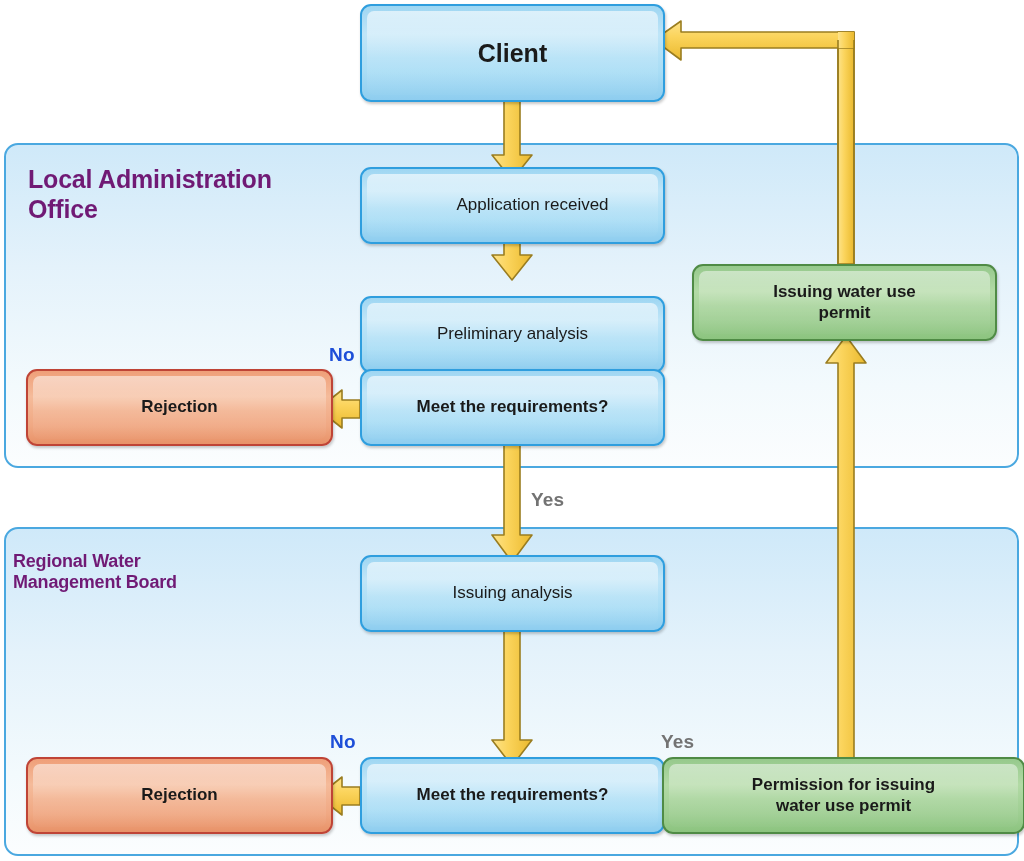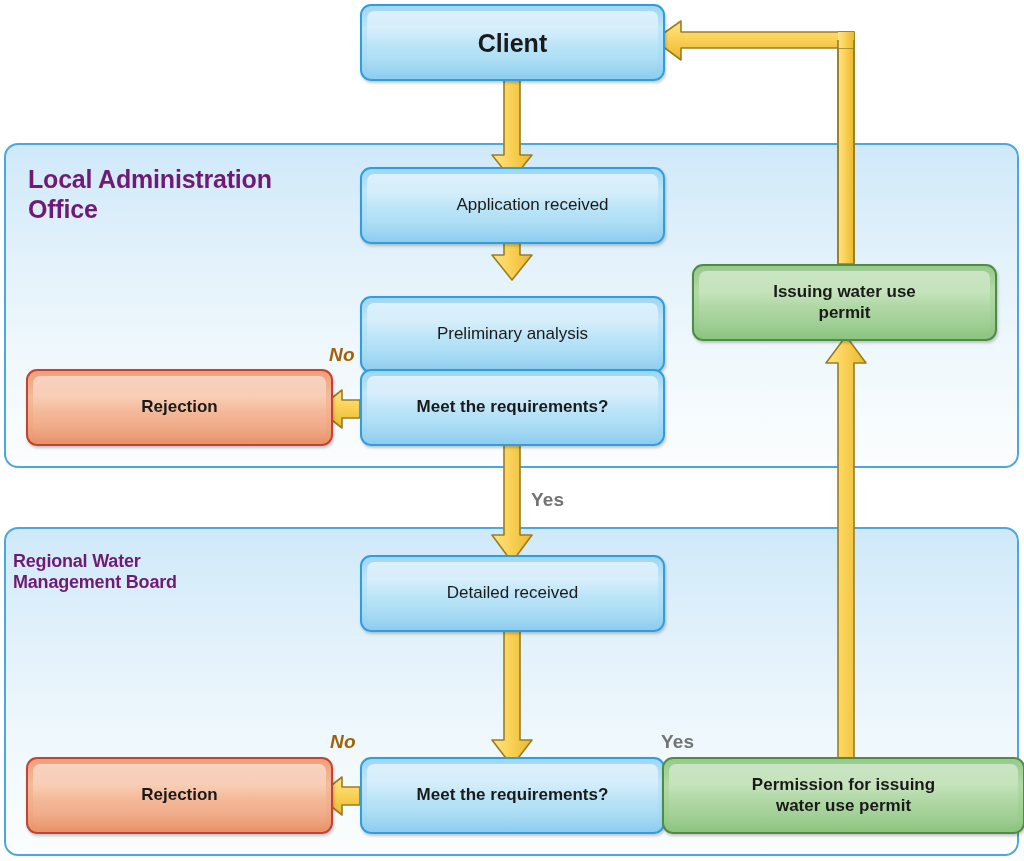--- a/index.html
+++ b/index.html
@@ -83,21 +83,21 @@
     background: linear-gradient(180deg, rgba(255,255,255,0.48) 0%, rgba(255,255,255,0.10) 55%, rgba(255,255,255,0.02) 100%);
   }
 
   
   .edge-label {
     position: absolute;
     font-weight: bold;
     font-size: 19px;
     letter-spacing: 0.2px;
   }
-  .edge-label.no  { color: #a16207; font-style: italic; }
+  .edge-label.no  { color: #1d4ed8; }
   .edge-label.yes { color: #737373; }
 
   
   #arrows {
     position: absolute;
     left: 0; top: 0;
     width: 1024px;
     height: 861px;
     pointer-events: none;
     z-index: 5;
@@ -170,21 +170,21 @@
     </g>
 
     <g>
       <path d="M838,264 L838,44 L838,44 L838,32 L854,32 L854,264 L854,264 Z" fill="url(#agV)" stroke="#9a7d20" stroke-width="1.6" stroke-linejoin="round"></path>
       <path d="M854,32 L854,48 L681,48 L681,60 L654,40 L681,21 L681,32 Z" fill="url(#agH)" stroke="#9a7d20" stroke-width="1.6" stroke-linejoin="round"></path>
       <path d="M838,32 L854,32 L854,48 L838,48 Z" fill="url(#agV)" stroke="none"></path>
       <path d="M838,264 L838,40 M854,264 L854,40" stroke="#9a7d20" stroke-width="1.6" fill="none"></path>
     </g>
   </svg>
 
-  <div class="node blue" style="left:360px; top:4px; width:305px; height:77px; font-size:25px; font-weight:bold;">
+  <div class="node blue" style="left:360px; top:4px; width:305px; height:98px; font-size:25px; font-weight:bold;">
     <span class="inner"></span>
     <span class="label">Client</span>
   </div>
 
   <div class="node blue" style="left:360px; top:167px; width:305px; height:77px; font-size:17px;padding-left:40px;">
     <span class="inner"></span>
     <span class="label">Application received</span>
   </div>
 
   <div class="node blue" style="left:360px; top:268px; width:305px; height:77px; font-size:17px;margin-top:28px;">
@@ -203,21 +203,21 @@
   </div>
 
   <div class="node green" style="left:692px; top:264px; width:305px; height:77px; font-size:17px; font-weight:bold; white-space:pre-line;">
     <span class="inner"></span>
     <span class="label">Issuing water use
 permit</span>
   </div>
 
   <div class="node blue" style="left:360px; top:555px; width:305px; height:77px; font-size:17px;">
     <span class="inner"></span>
-    <span class="label">Detailed received</span>
+    <span class="label">Issuing analysis</span>
   </div>
 
   <div class="node blue" style="left:360px; top:757px; width:305px; height:77px; font-size:17px; font-weight:bold;">
     <span class="inner"></span>
     <span class="label">Meet the requirements?</span>
   </div>
 
   <div class="node red" style="left:26px; top:757px; width:307px; height:77px; font-size:17px; font-weight:bold;">
     <span class="inner"></span>
     <span class="label">Rejection</span>

